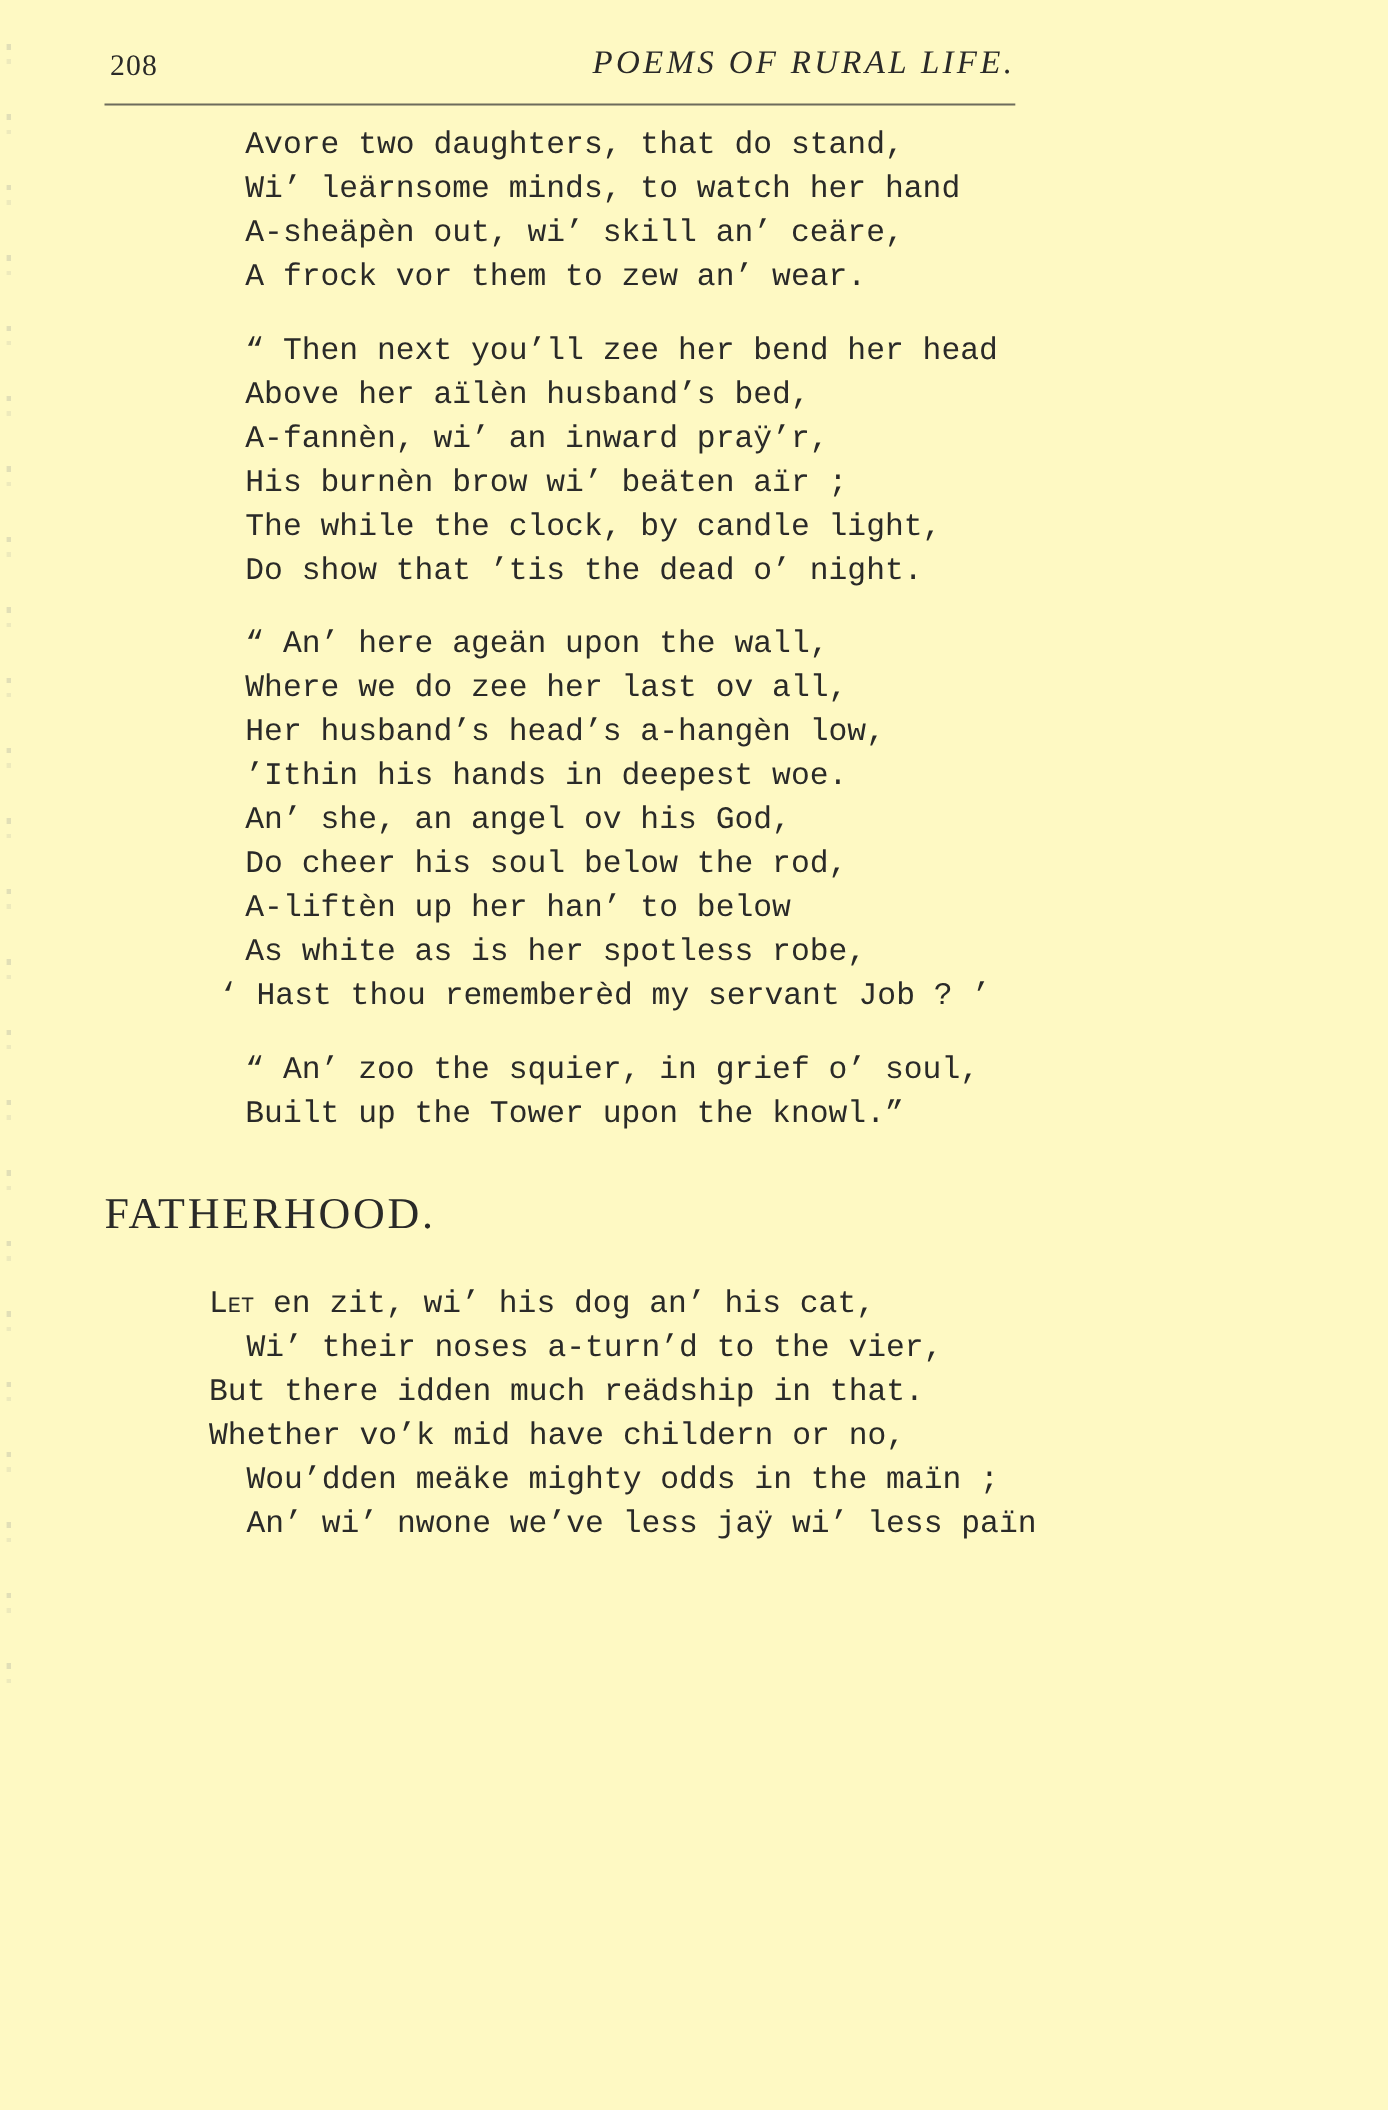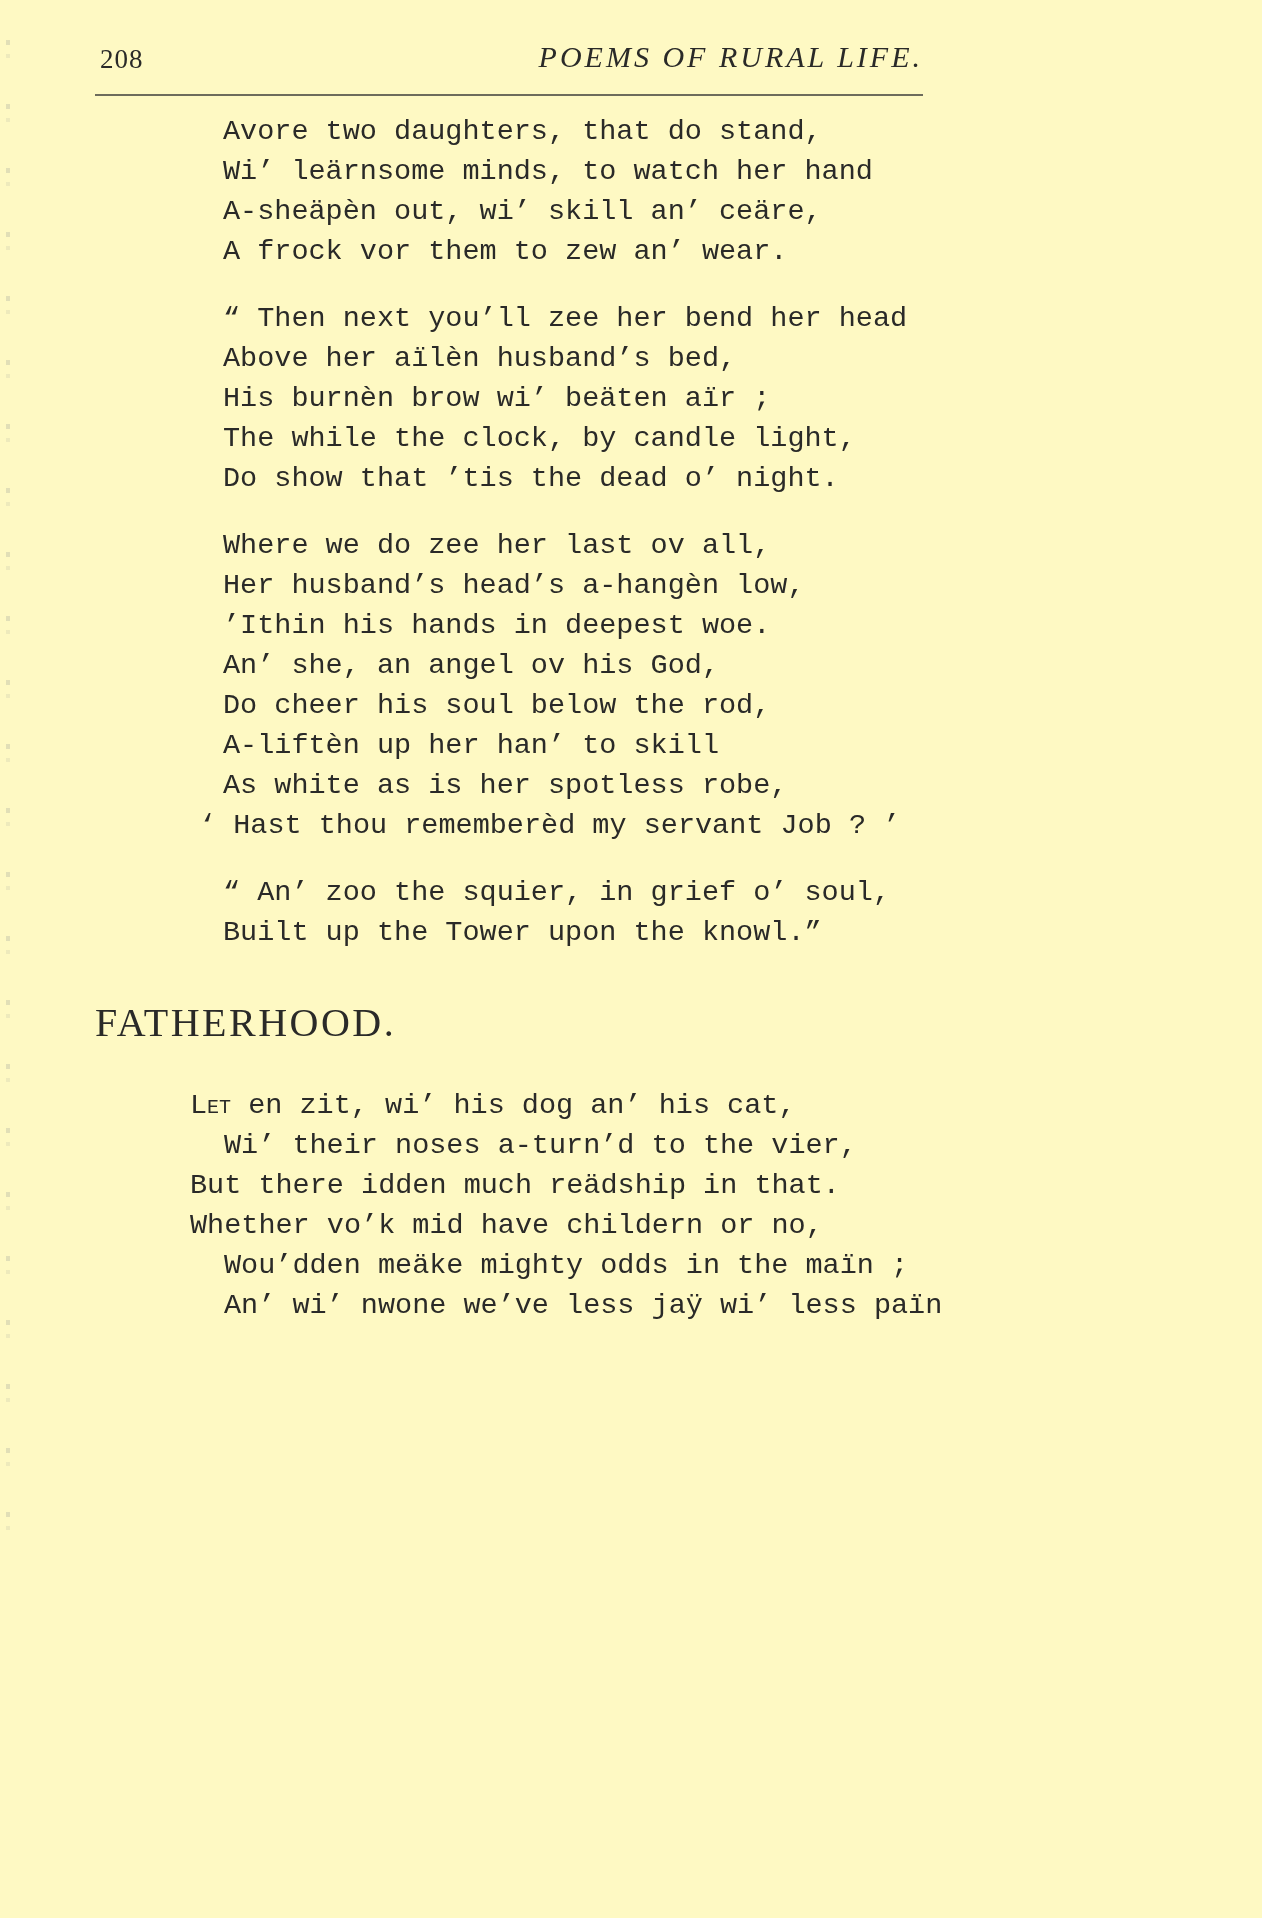--- a/index.html
+++ b/index.html
@@ -111,31 +111,33 @@
     <div class="poem poem-1" id="poem-continuation">
         <div class="stanza">
           <div class="line indent-0">Avore two daughters, that do stand,</div>
           <div class="line indent-0">Wi’ leärnsome minds, to watch her hand</div>
           <div class="line indent-0">A-sheäpèn out, wi’ skill an’ ceäre,</div>
           <div class="line indent-0">A frock vor them to zew an’ wear.</div>
         </div>
         <div class="stanza">
           <div class="line indent-0">“ Then next you’ll zee her bend her head</div>
           <div class="line indent-0">Above her aïlèn husband’s bed,</div>
+          <div class="line indent-0">A-fannèn, wi’ an inward praÿ’r,</div>
           <div class="line indent-0">His burnèn brow wi’ beäten aïr ;</div>
           <div class="line indent-0">The while the clock, by candle light,</div>
           <div class="line indent-0">Do show that ’tis the dead o’ night.</div>
         </div>
         <div class="stanza">
+          <div class="line indent-0">“ An’ here ageän upon the wall,</div>
           <div class="line indent-0">Where we do zee her last ov all,</div>
           <div class="line indent-0">Her husband’s head’s a-hangèn low,</div>
           <div class="line indent-0">’Ithin his hands in deepest woe.</div>
           <div class="line indent-0">An’ she, an angel ov his God,</div>
           <div class="line indent-0">Do cheer his soul below the rod,</div>
-          <div class="line indent-0">A-liftèn up her han’ to skill</div>
+          <div class="line indent-0">A-liftèn up her han’ to below</div>
           <div class="line indent-0">As white as is her spotless robe,</div>
           <div class="line outdent">‘ Hast thou rememberèd my servant Job ? ’</div>
         </div>
         <div class="stanza">
           <div class="line indent-0">“ An’ zoo the squier, in grief o’ soul,</div>
           <div class="line indent-0">Built up the Tower upon the knowl.”</div>
         </div>
       </div>
 
     <div class="section-title">FATHERHOOD.</div>

